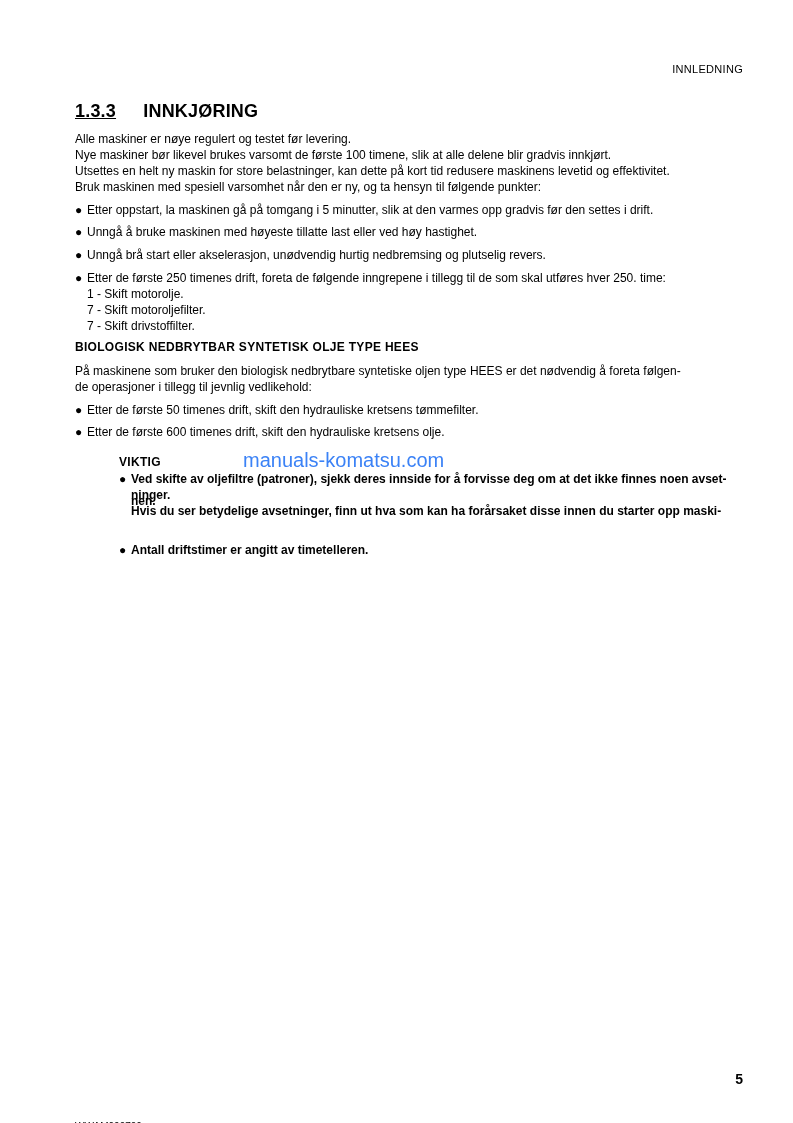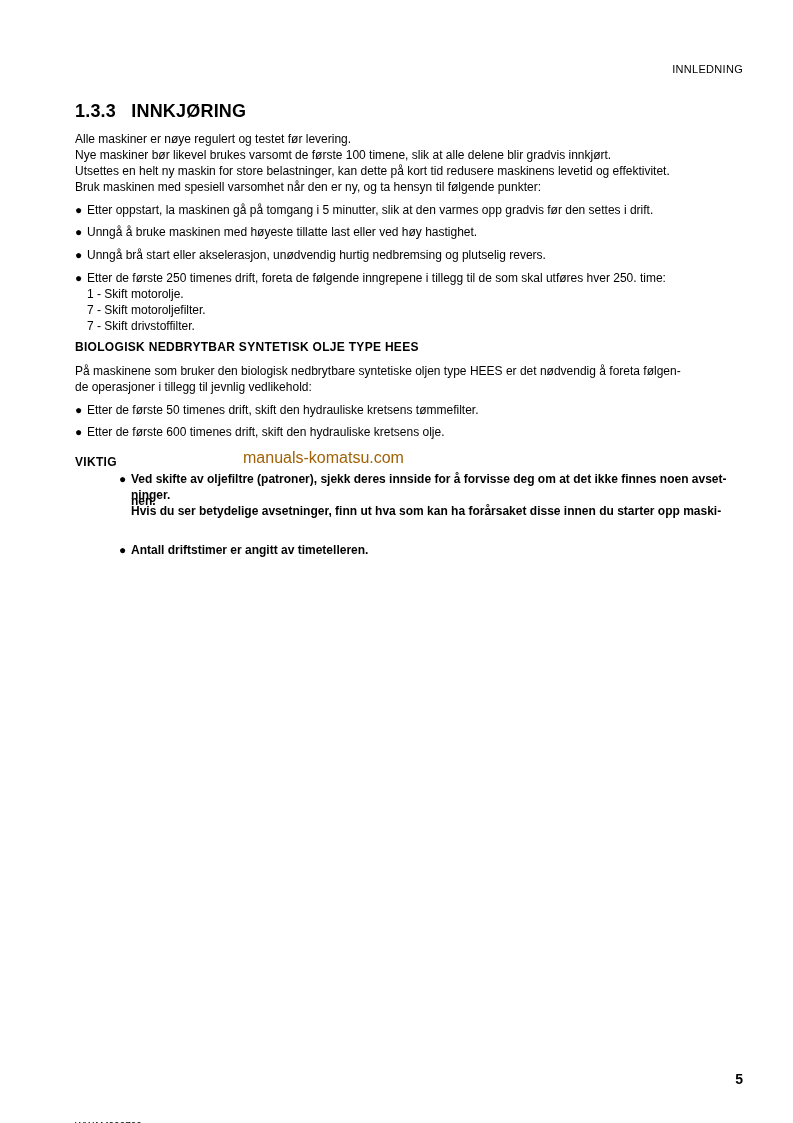--- a/index.html
+++ b/index.html
@@ -1,28 +1,28 @@
 <!DOCTYPE html>
 <html><head>
   <meta charset="utf-8">
   <style>
     html, body { margin: 0; padding: 0; background: #ffffff; }
     body { width: 793px; height: 1123px; position: relative; overflow: hidden;
            font-family: "Liberation Sans", sans-serif; color: #000; }
     .abs { position: absolute; }
     .header { top: 63px; right: 50px; font-size: 11px; letter-spacing: 0.3px; }
     .title { top: 101px; left: 75px; font-size: 18px; font-weight: bold; letter-spacing: 0.2px; }
-    .title .num { margin-right: 10px; }
+    .title .num { margin-right: 22px; text-decoration: underline; }
     .p { left: 75px; font-size: 12px; line-height: 16px; white-space: nowrap; text-align: center; }
     .bullet { left: 75px; font-size: 12px; line-height: 16px; }
     .bullet .dot { position: absolute; left: 0; top: 0; font-size: 12px; }
     .bullet .txt { position: absolute; left: 12px; white-space: nowrap; }
     .subhead { left: 75px; font-size: 12px; font-weight: bold; letter-spacing: 0.3px; }
     .bold { font-weight: bold; margin-left: 44px; }
-    .watermark { top: 449px; left: 243px; font-size: 16px; color: #a16207; }
+    .watermark { top: 449px; left: 243px; font-size: 20px; color: #3b82f6; }
     .footer-code { top: 1074px; left: 75px; font-size: 10px; margin-top: 47px; }
     .footer-page { top: 1071px; right: 50px; font-size: 14px; font-weight: bold; }
     .wrapline { left: 87px; font-size: 12px; line-height: 16px; white-space: nowrap; }
   </style>
 </head>
 <body>
 
 <div class="abs header">INNLEDNING</div>
 
 <div class="abs title">
@@ -61,21 +61,21 @@
 
 <div class="abs bullet" style="top:402px">
   <span class="dot">●</span>
   <span class="txt">Etter de første 50 timenes drift, skift den hydrauliske kretsens tømmefilter.</span>
 </div>
 <div class="abs bullet" style="top:424px">
   <span class="dot">●</span>
   <span class="txt">Etter de første 600 timenes drift, skift den hydrauliske kretsens olje.</span>
 </div>
 
-<div class="abs subhead" style="top:455px; font-size:12px;">VIKTIG</div>
+<div class="abs subhead" style="top:455px; font-size:12px;margin-left:44px;">VIKTIG</div>
 <div class="abs watermark">manuals-komatsu.com</div>
 
 <div class="abs bullet bold" style="top:471px">
   <span class="dot">●</span>
   <span class="txt">Ved skifte av oljefiltre (patroner), sjekk deres innside for å forvisse deg om at det ikke finnes noen avset-</span>
 </div>
 <div class="abs wrapline bold" style="top:487px">ninger.</div>
 <div class="abs wrapline bold" style="top:503px">Hvis du ser betydelige avsetninger, finn ut hva som kan ha forårsaket disse innen du starter opp maski-</div>
 <div class="abs wrapline bold" style="top:493px">nen.</div>
 

